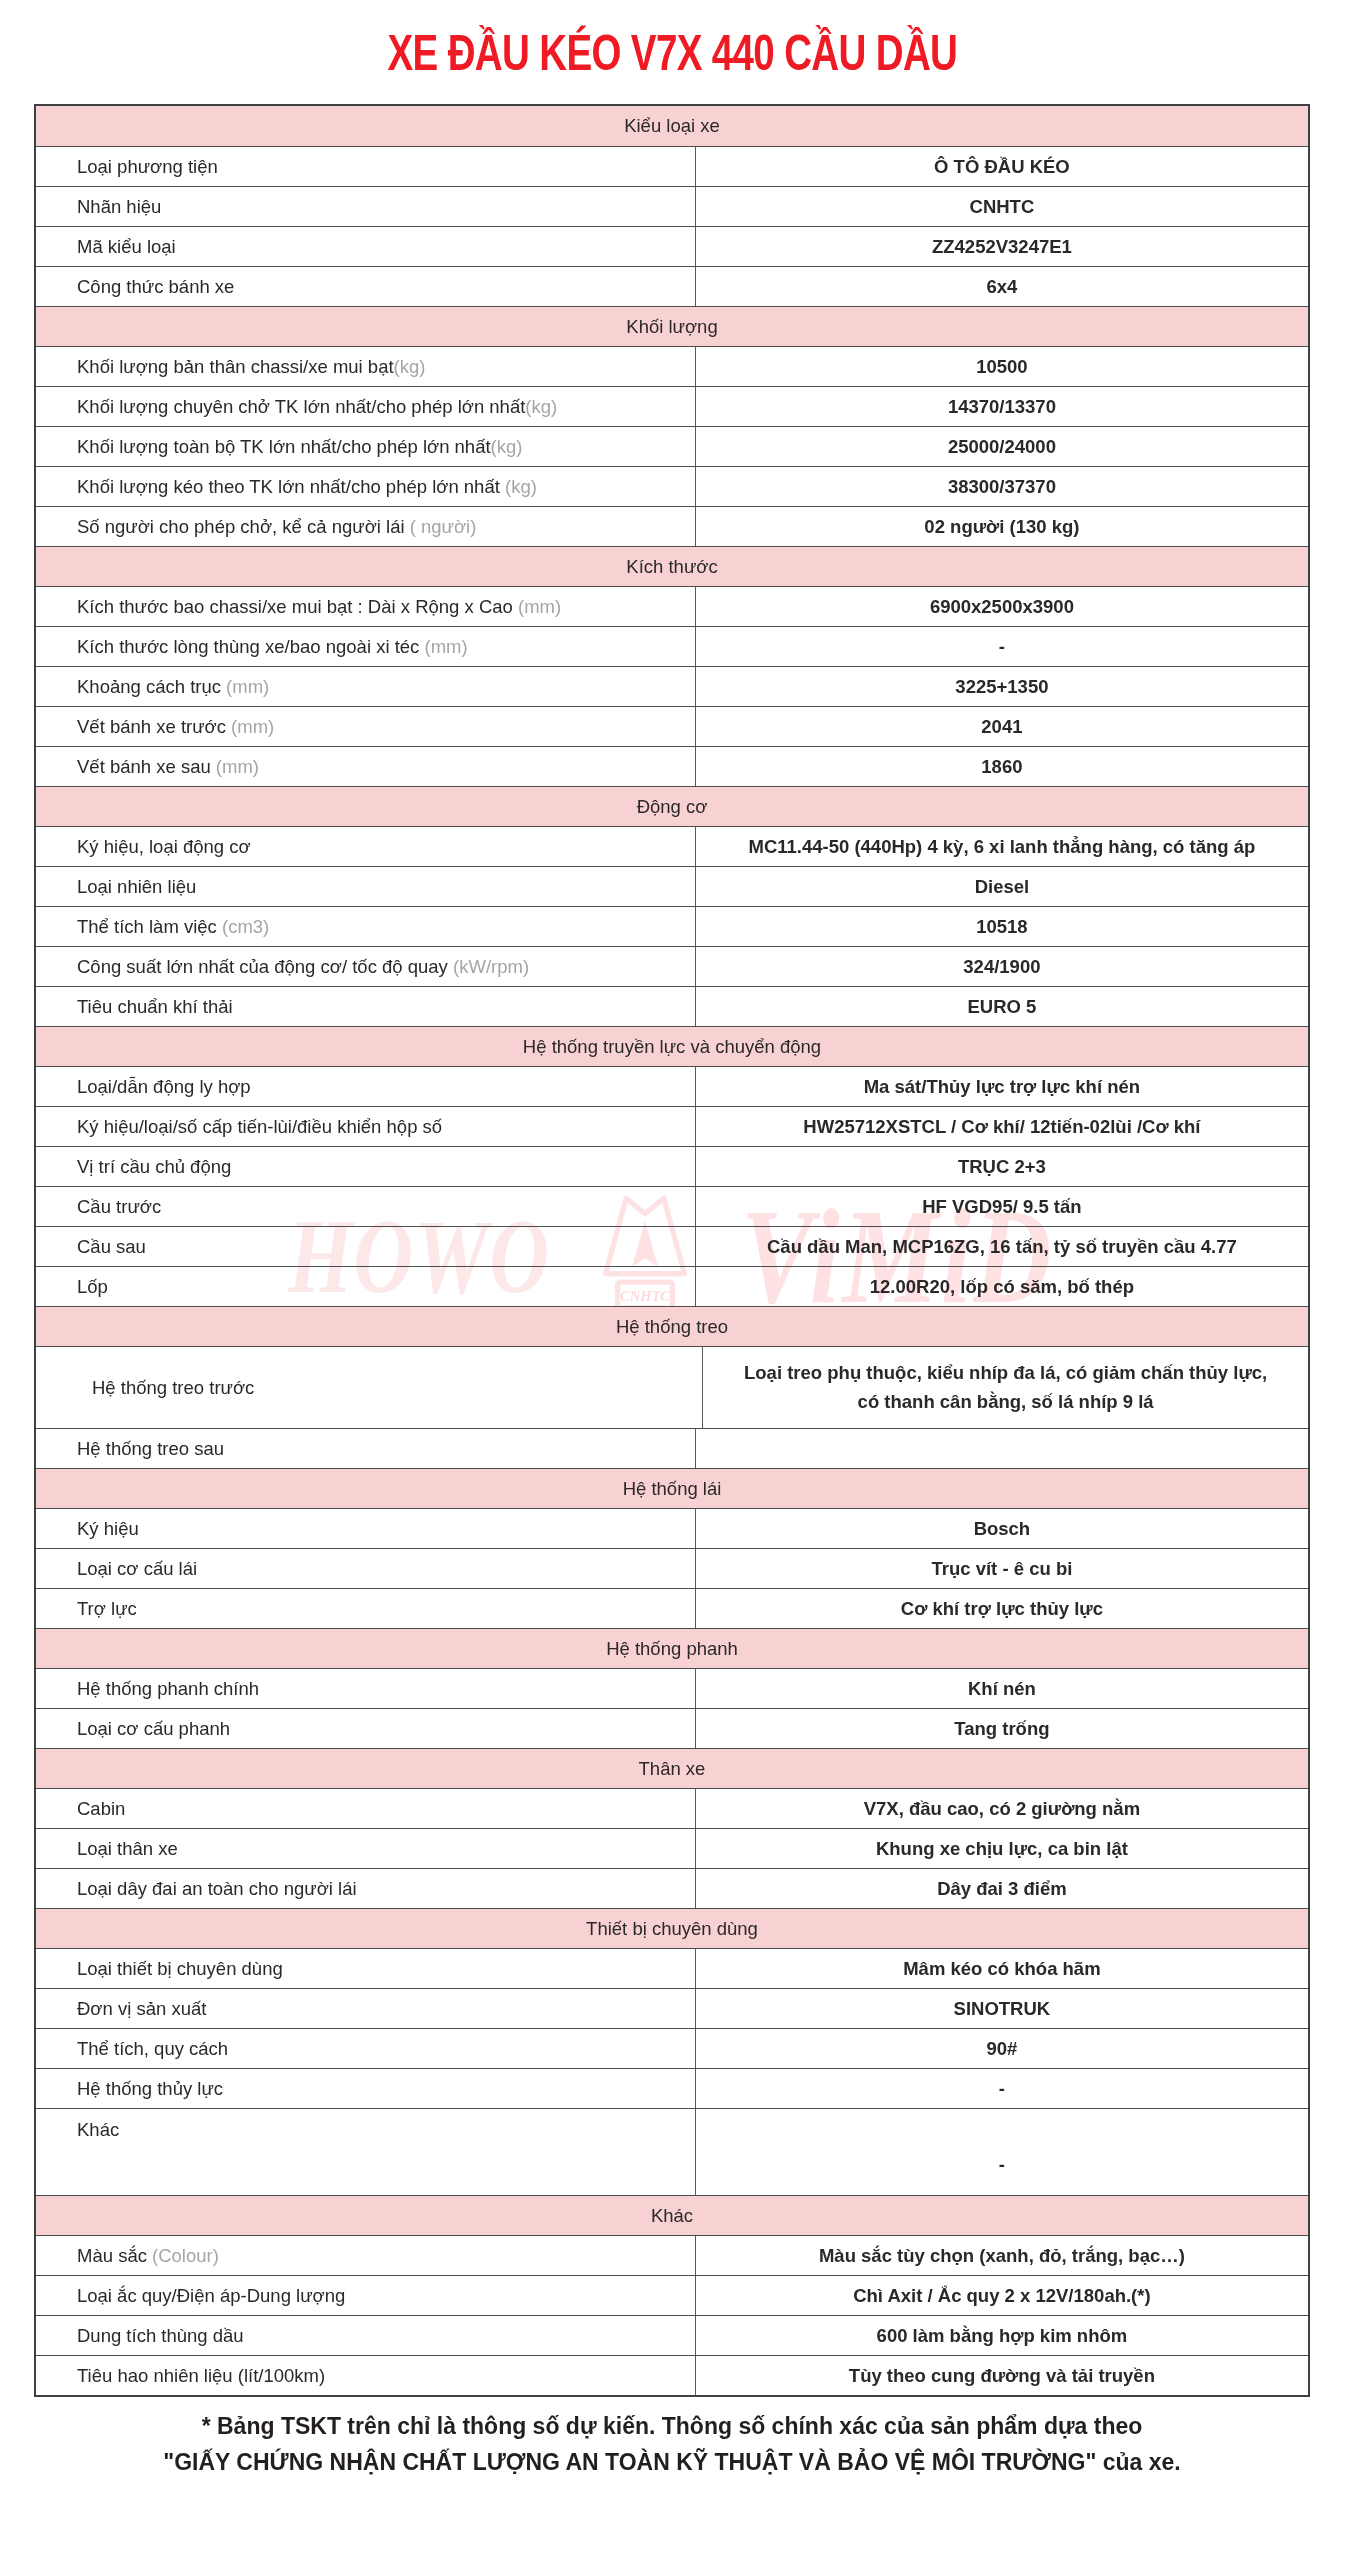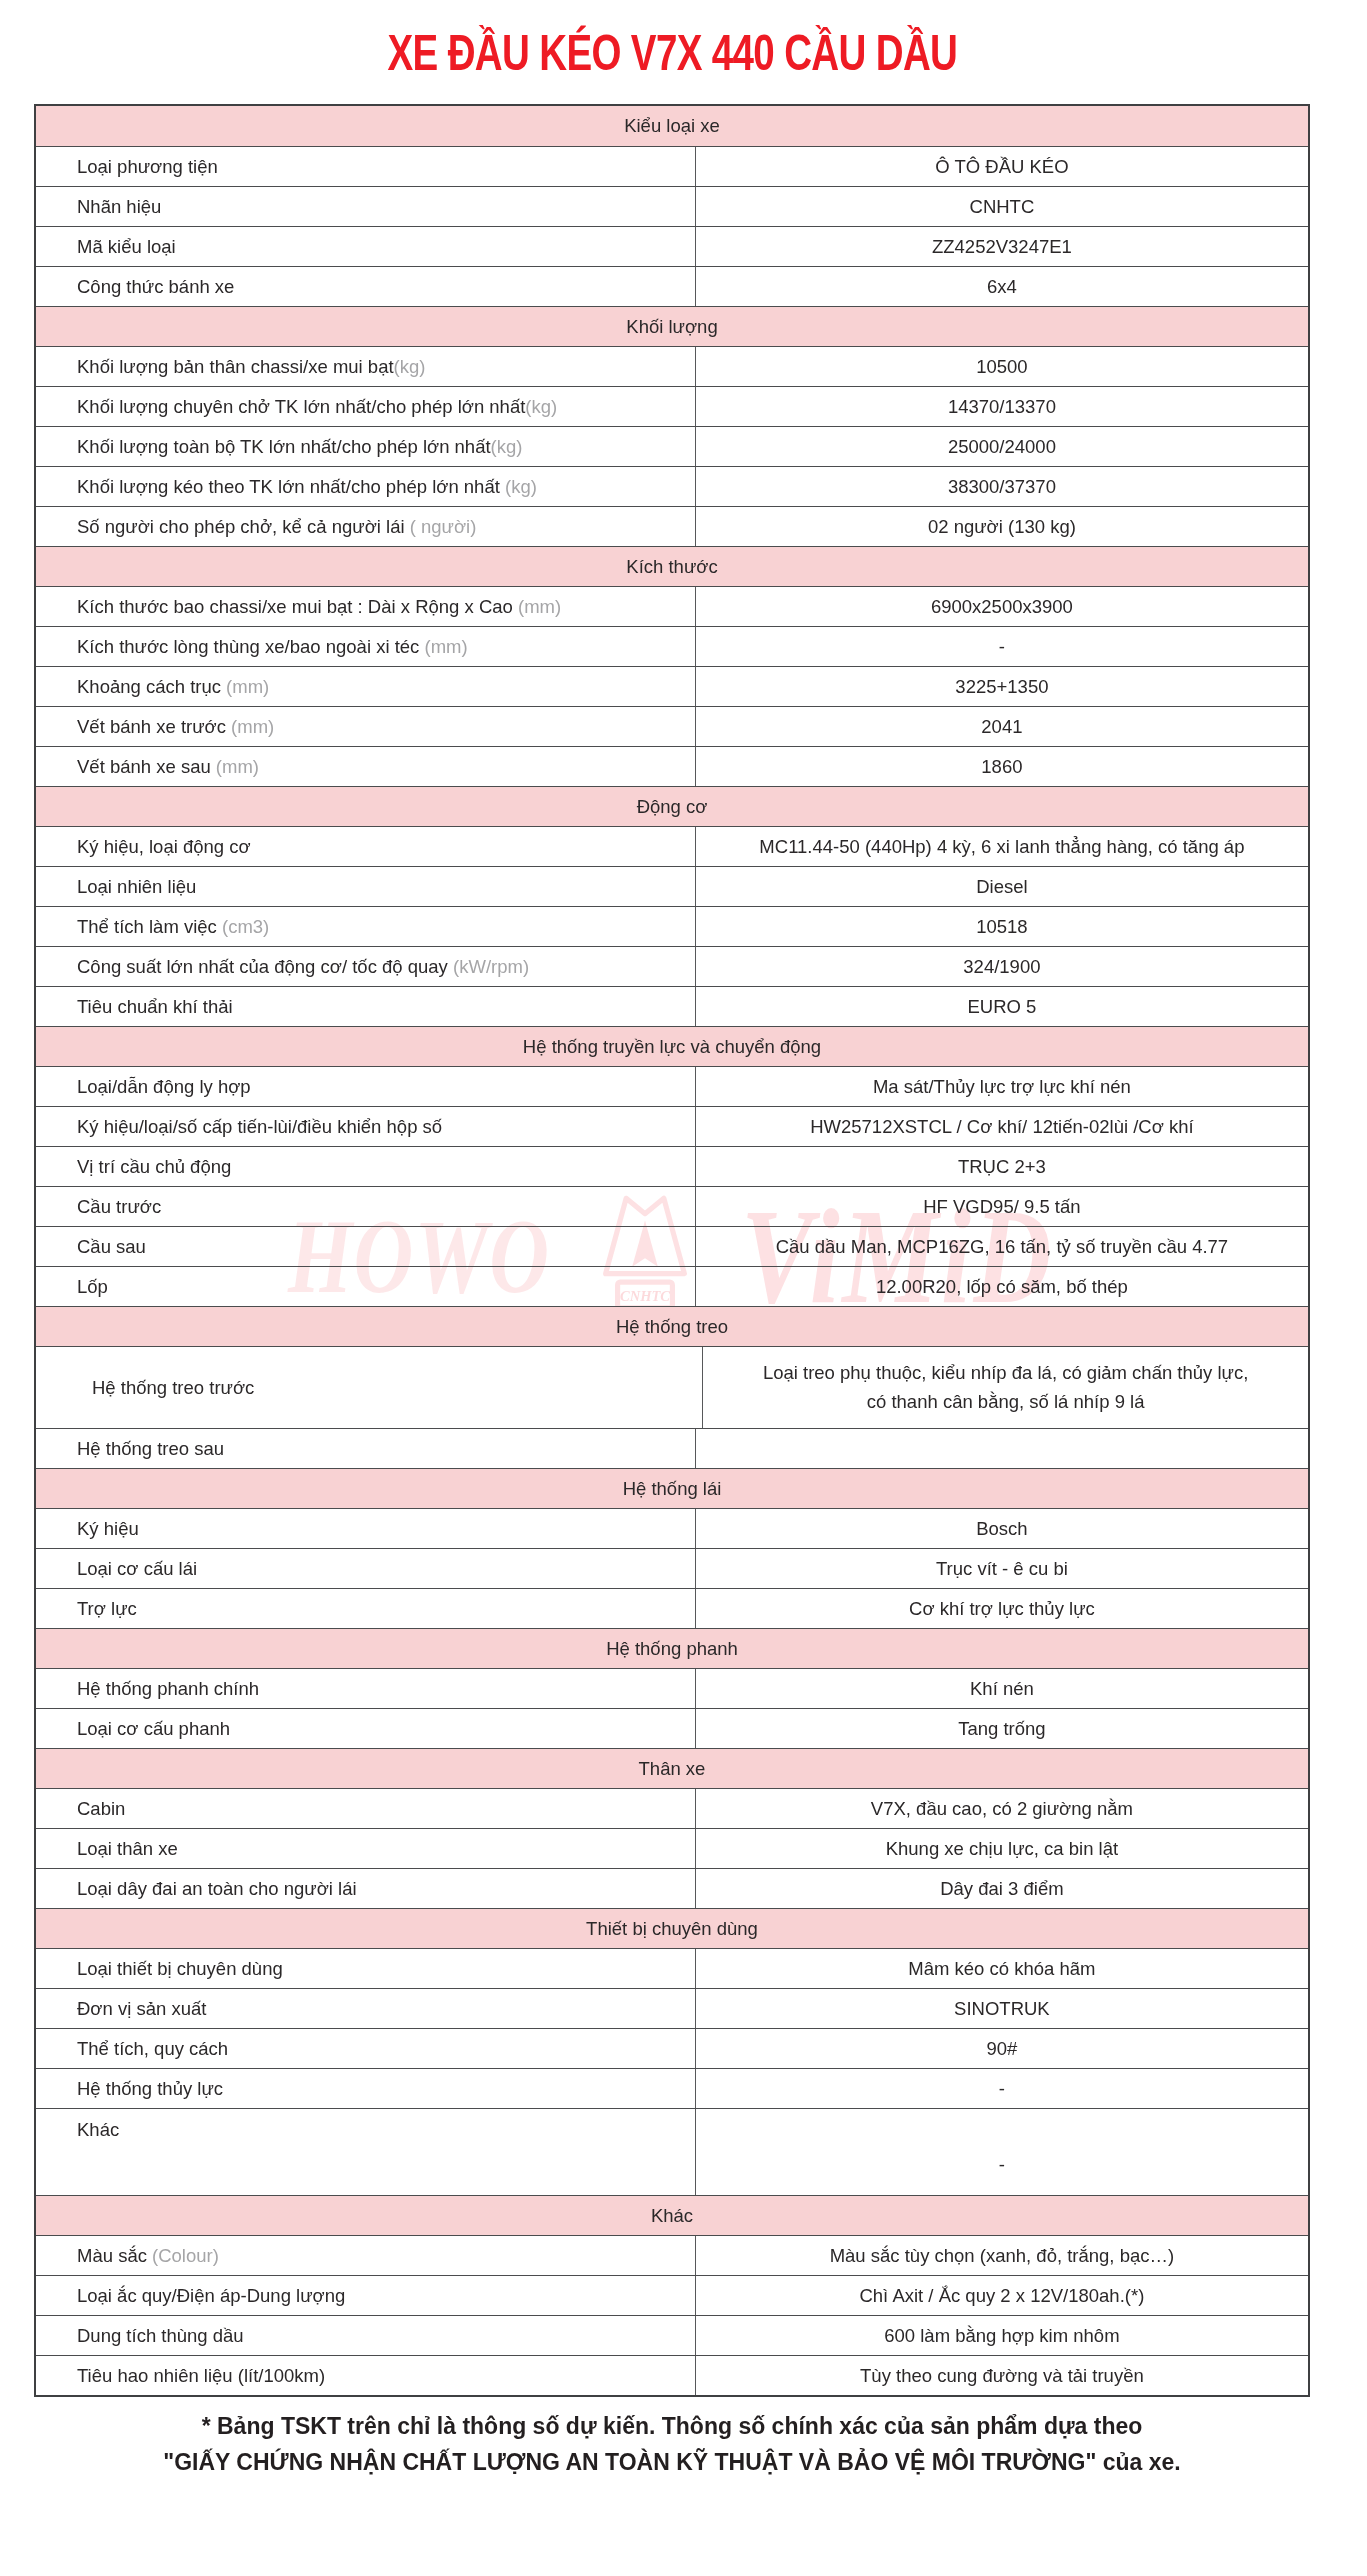--- a/index.html
+++ b/index.html
@@ -69,20 +69,21 @@
   }
   .unit{color:var(--unit);white-space:pre;}
   .cell.value{
     flex:1;
     flex-direction:column;
     align-items:center;
     justify-content:center;
     text-align:center;
     font-size:18.5px;
     padding:4.8px 9.6px;
+    font-weight:bold;
   }
   .row.tall{min-height:82px;padding-left:15px;}
   .row.tall .cell.value{justify-content:space-around;padding:11.2px 9.6px;}
   .row.khac-tall{min-height:87px;}
   .row.khac-tall .cell.label{align-items:flex-start;padding-top:9.6px;}
   .row.khac-tall .cell.value{justify-content:flex-end;padding-bottom:19px;}
   
   .watermark{
     position:absolute;
     z-index:0;

